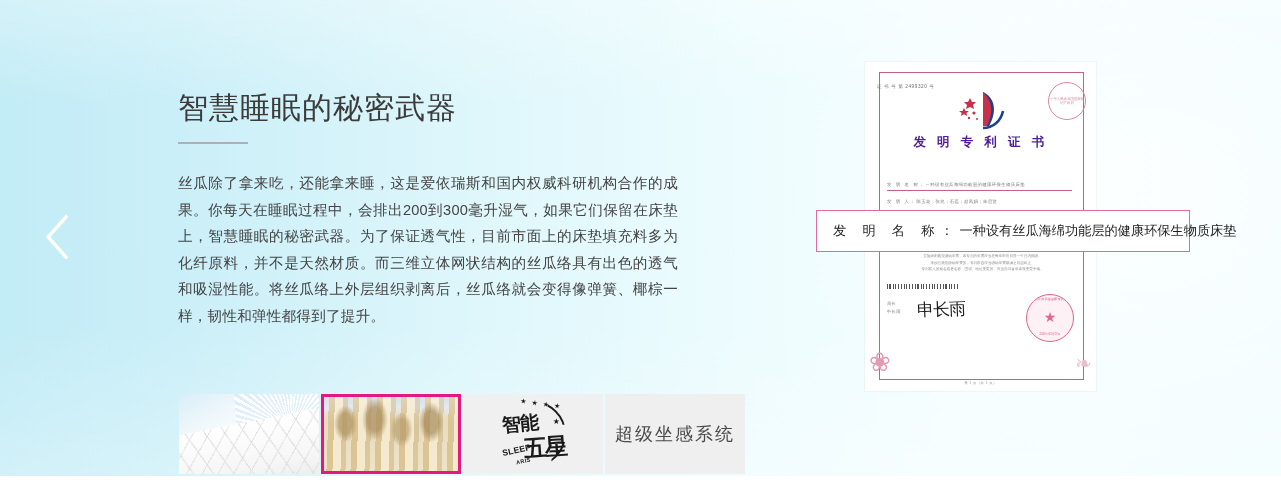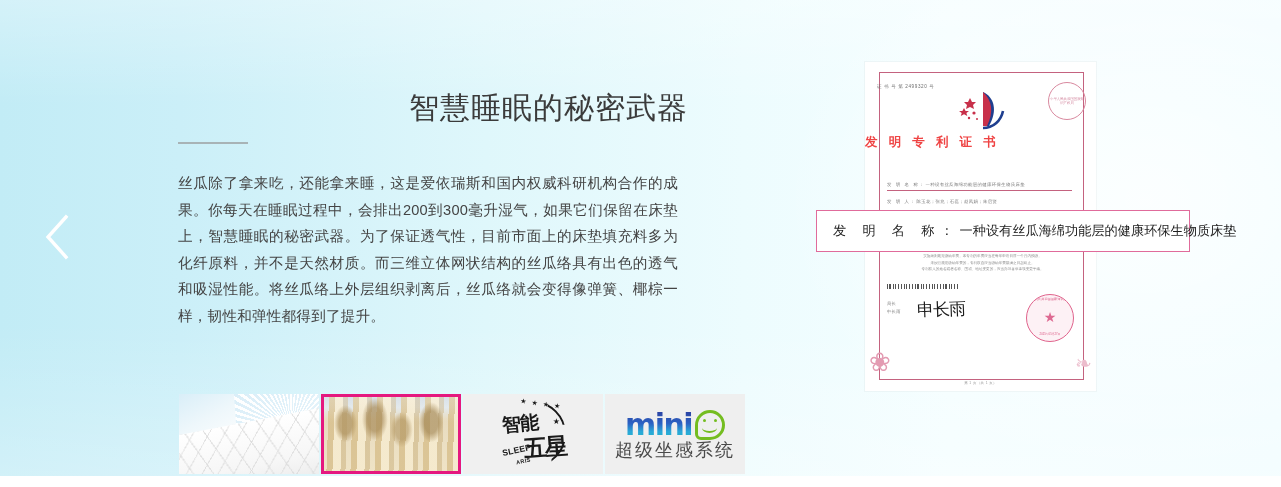--- a/index.html
+++ b/index.html
@@ -66,21 +66,20 @@
     width: 510px;
   }
   .headline {
     margin: 0;
     font-size: 30px;
     font-weight: 400;
     color: #3b3b3b;
     letter-spacing: 1px;
     line-height: 40px;
     white-space: nowrap;
-    text-align: right;
   }
   .divider {
     width: 70px;
     height: 2px;
     background: #a8b3b6;
     margin-top: 14px;
   }
   .body-text {
     margin: 0;
     margin-top: 26px;
@@ -339,24 +338,24 @@
     align-items: center;
     justify-content: center;
     text-align: center;
     line-height: 4px;
     overflow: hidden;
   }
   .cert-title {
     position: absolute;
     left: 0; right: 0;
     top: 72px;
-    text-align: left;
+    text-align: center;
     font-size: 12.5px;
     font-weight: 700;
-    color: #ef4444;
+    color: #4c1d95;
     letter-spacing: 3.4px;
     font-family: "DejaVu Serif", "Liberation Serif", serif;
   }
   .cert-fields {
     position: absolute;
     left: 22px; right: 16px;
     top: 118px;
   }
   .cert-field {
     font-size: 4.4px;
@@ -532,29 +531,20 @@
           <div class="badge-zn">智能</div>
           <div class="badge-wx">五星</div>
           <div class="badge-sleep">SLEEP</div>
           <div class="badge-aris">ARIS</div>
         </div>
       </div>
     </div>
 
     <div class="thumb">
       <div class="th-mini">
-        <div class="mini-row">
-          <span class="mini-word">mini</span>
-          <span class="mini-smiley">
-            <span class="bubble"></span>
-            <span class="eye l"></span>
-            <span class="eye r"></span>
-            <span class="mouth"></span>
-          </span>
-        </div>
         <div class="mini-sub">超级坐感系统</div>
       </div>
     </div>
 
   </div>
 
   <div class="cert-wrap">
     <div class="cert-frame"></div>
     <div class="cert-inner">
 

